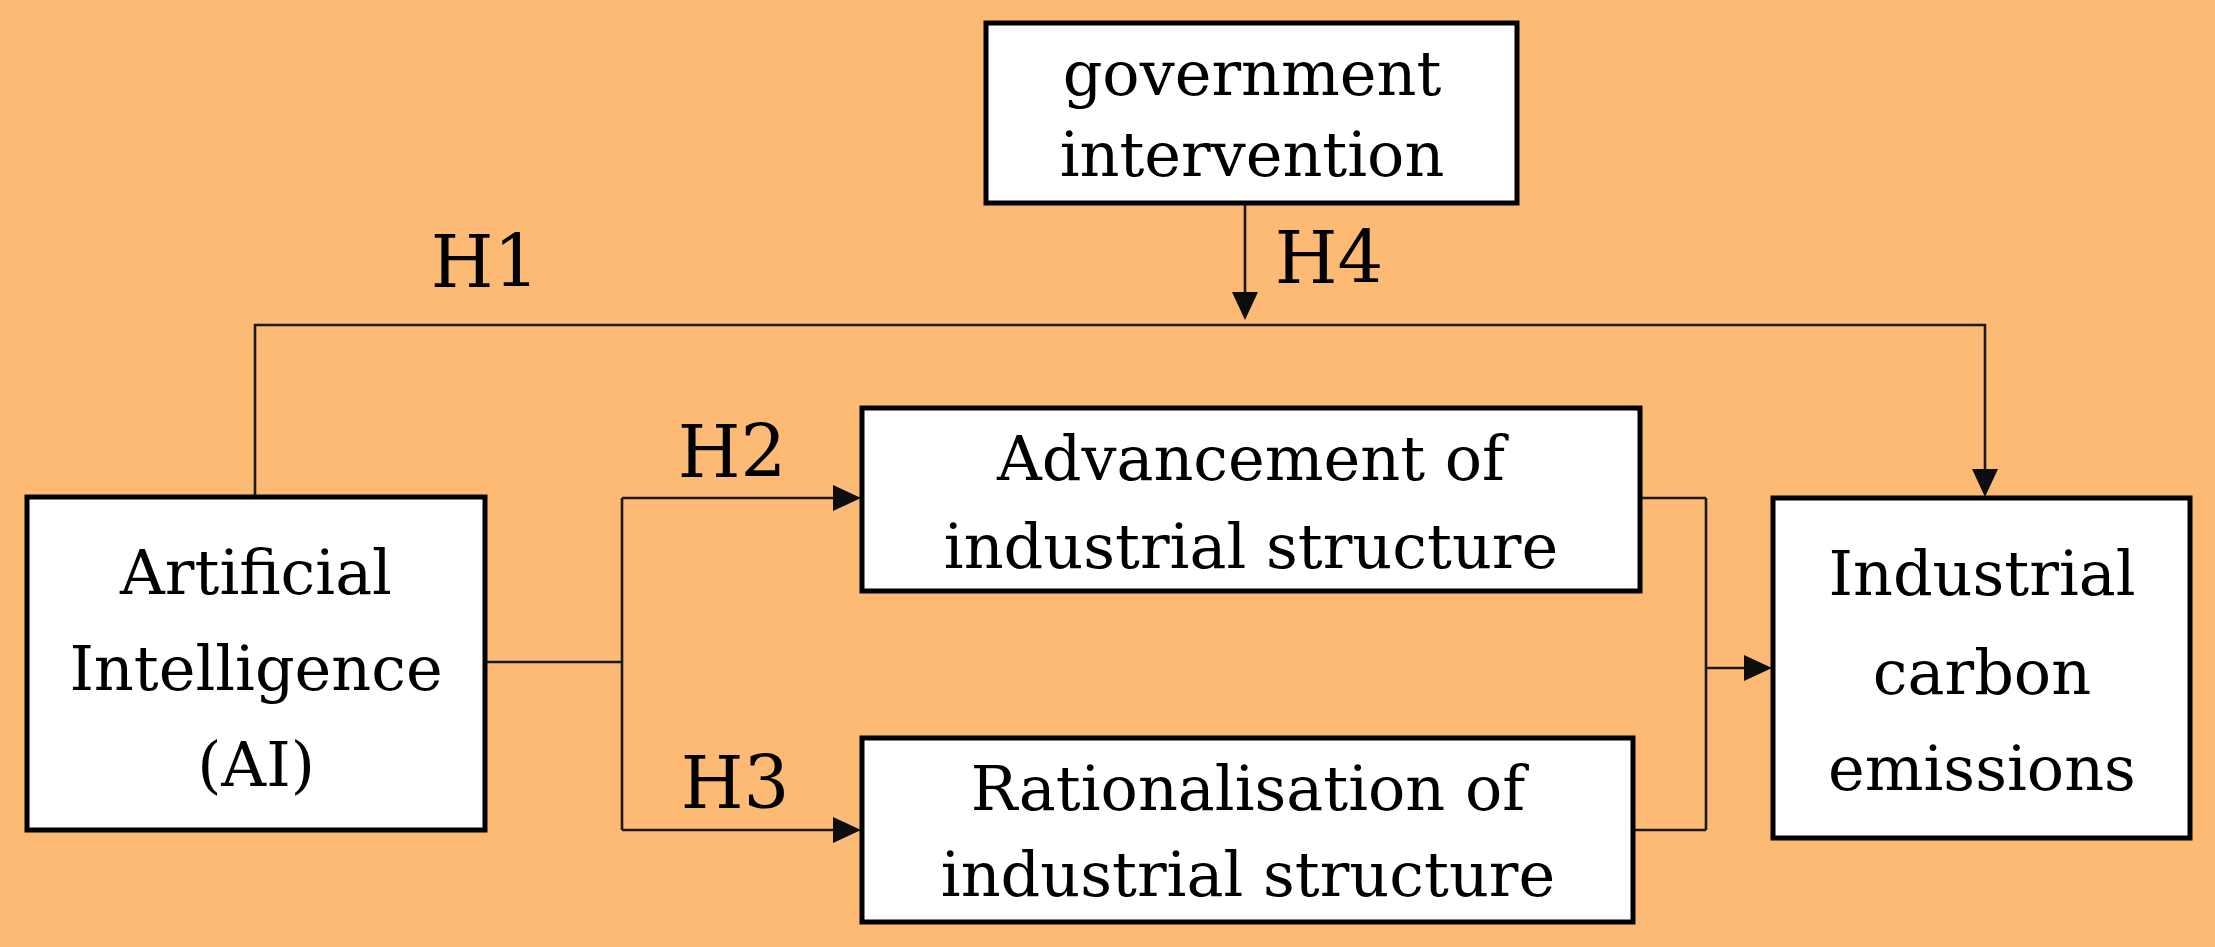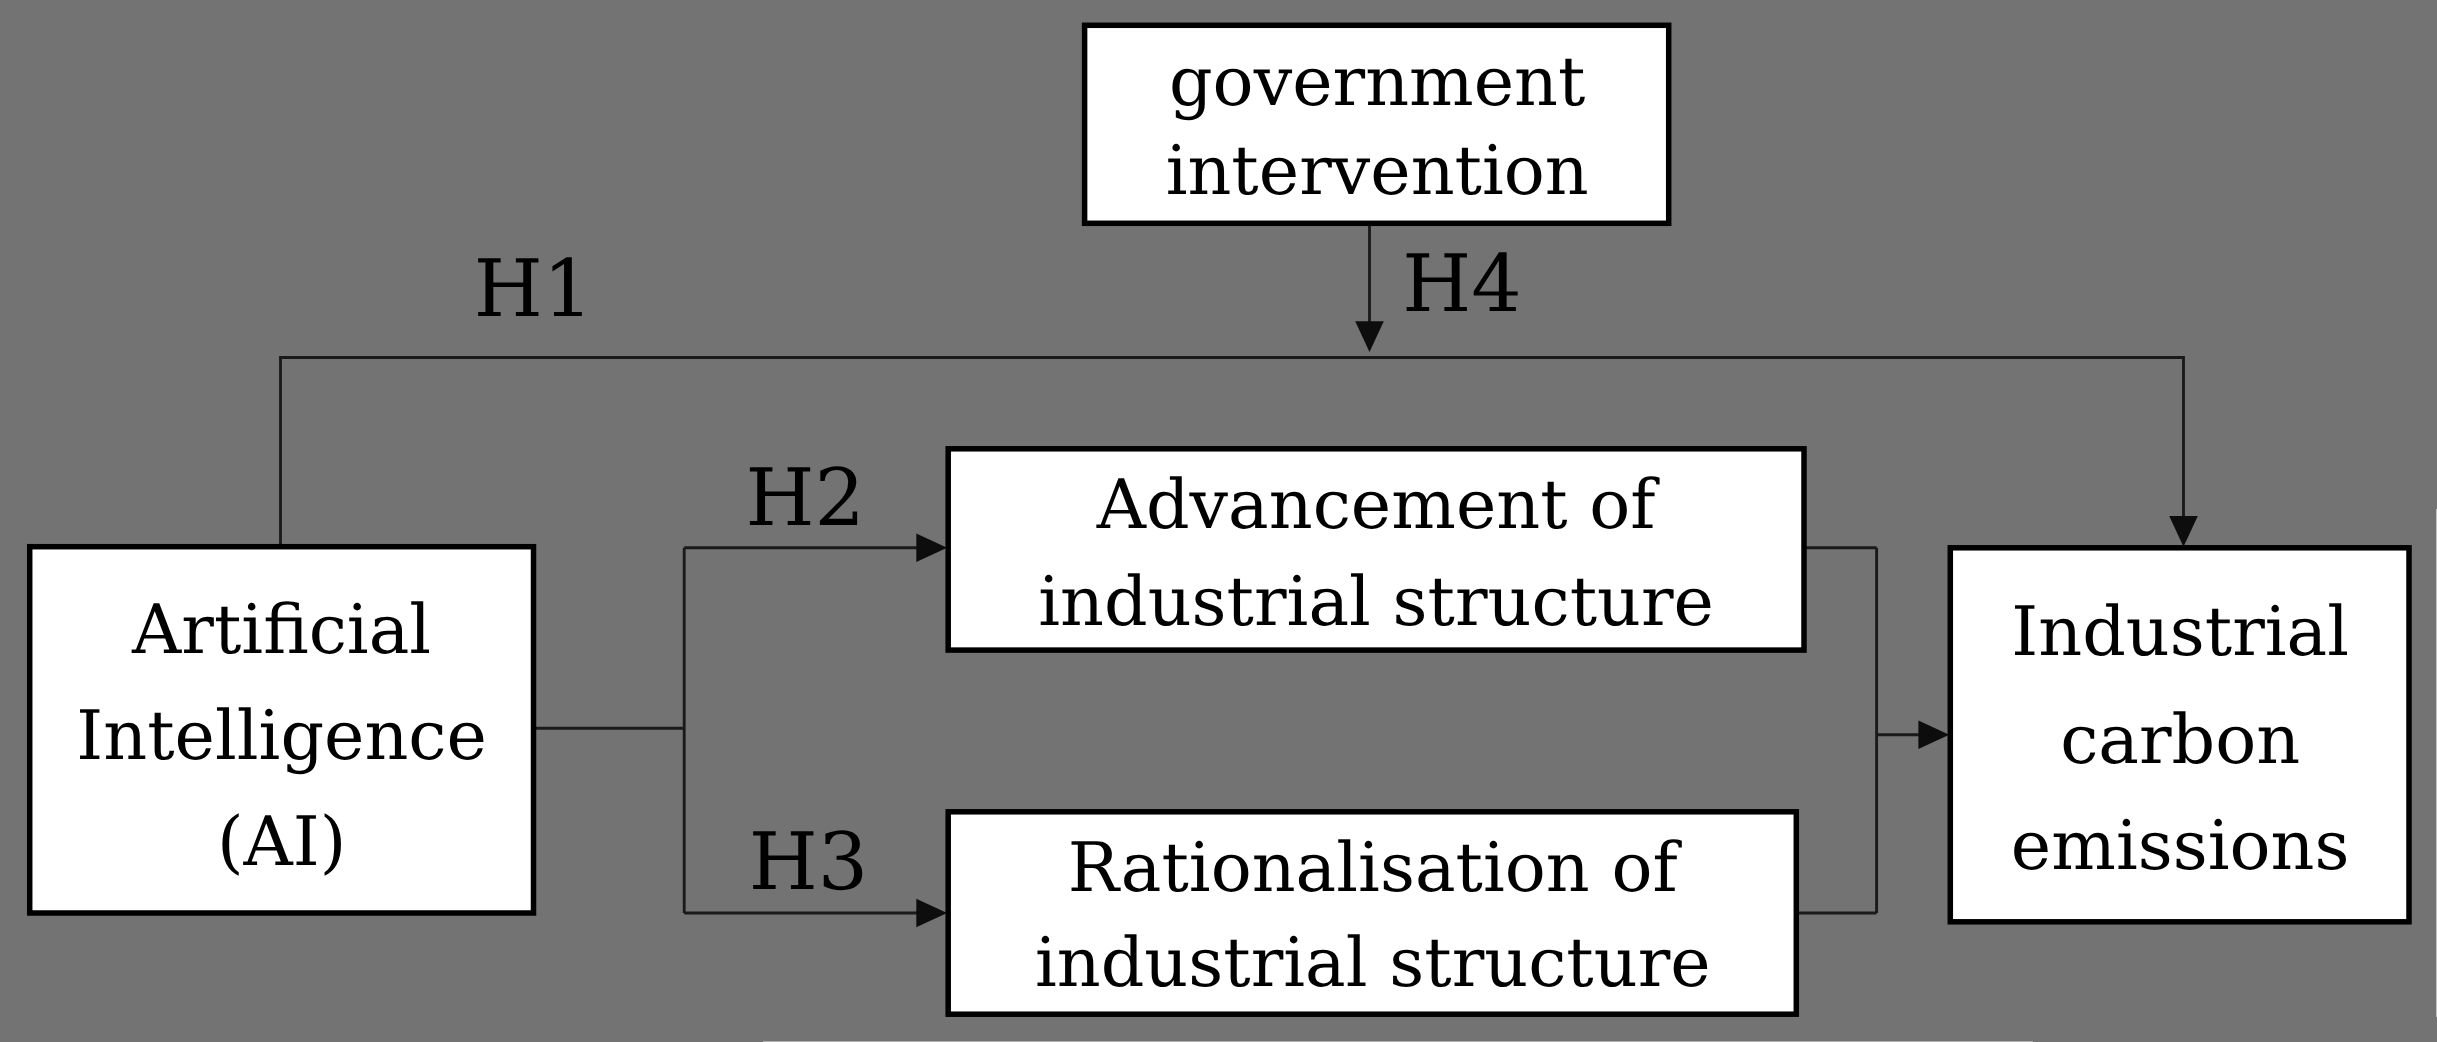--- a/index.html
+++ b/index.html
@@ -3,21 +3,21 @@
 <meta charset="utf-8">
 <style>
   html, body {
     margin: 0;
     padding: 0;
     background: #ffffff;
   }
   .figure-wrap {
     width: 2215px;
     height: 947px;
-    background: #737373;
+    background: #fdba74;
     overflow: hidden;
   }
   svg { display: block; }
   .node-box {
     fill: #ffffff;
     stroke: #000000;
     stroke-width: 5;
   }
   .connector {
     fill: none;

